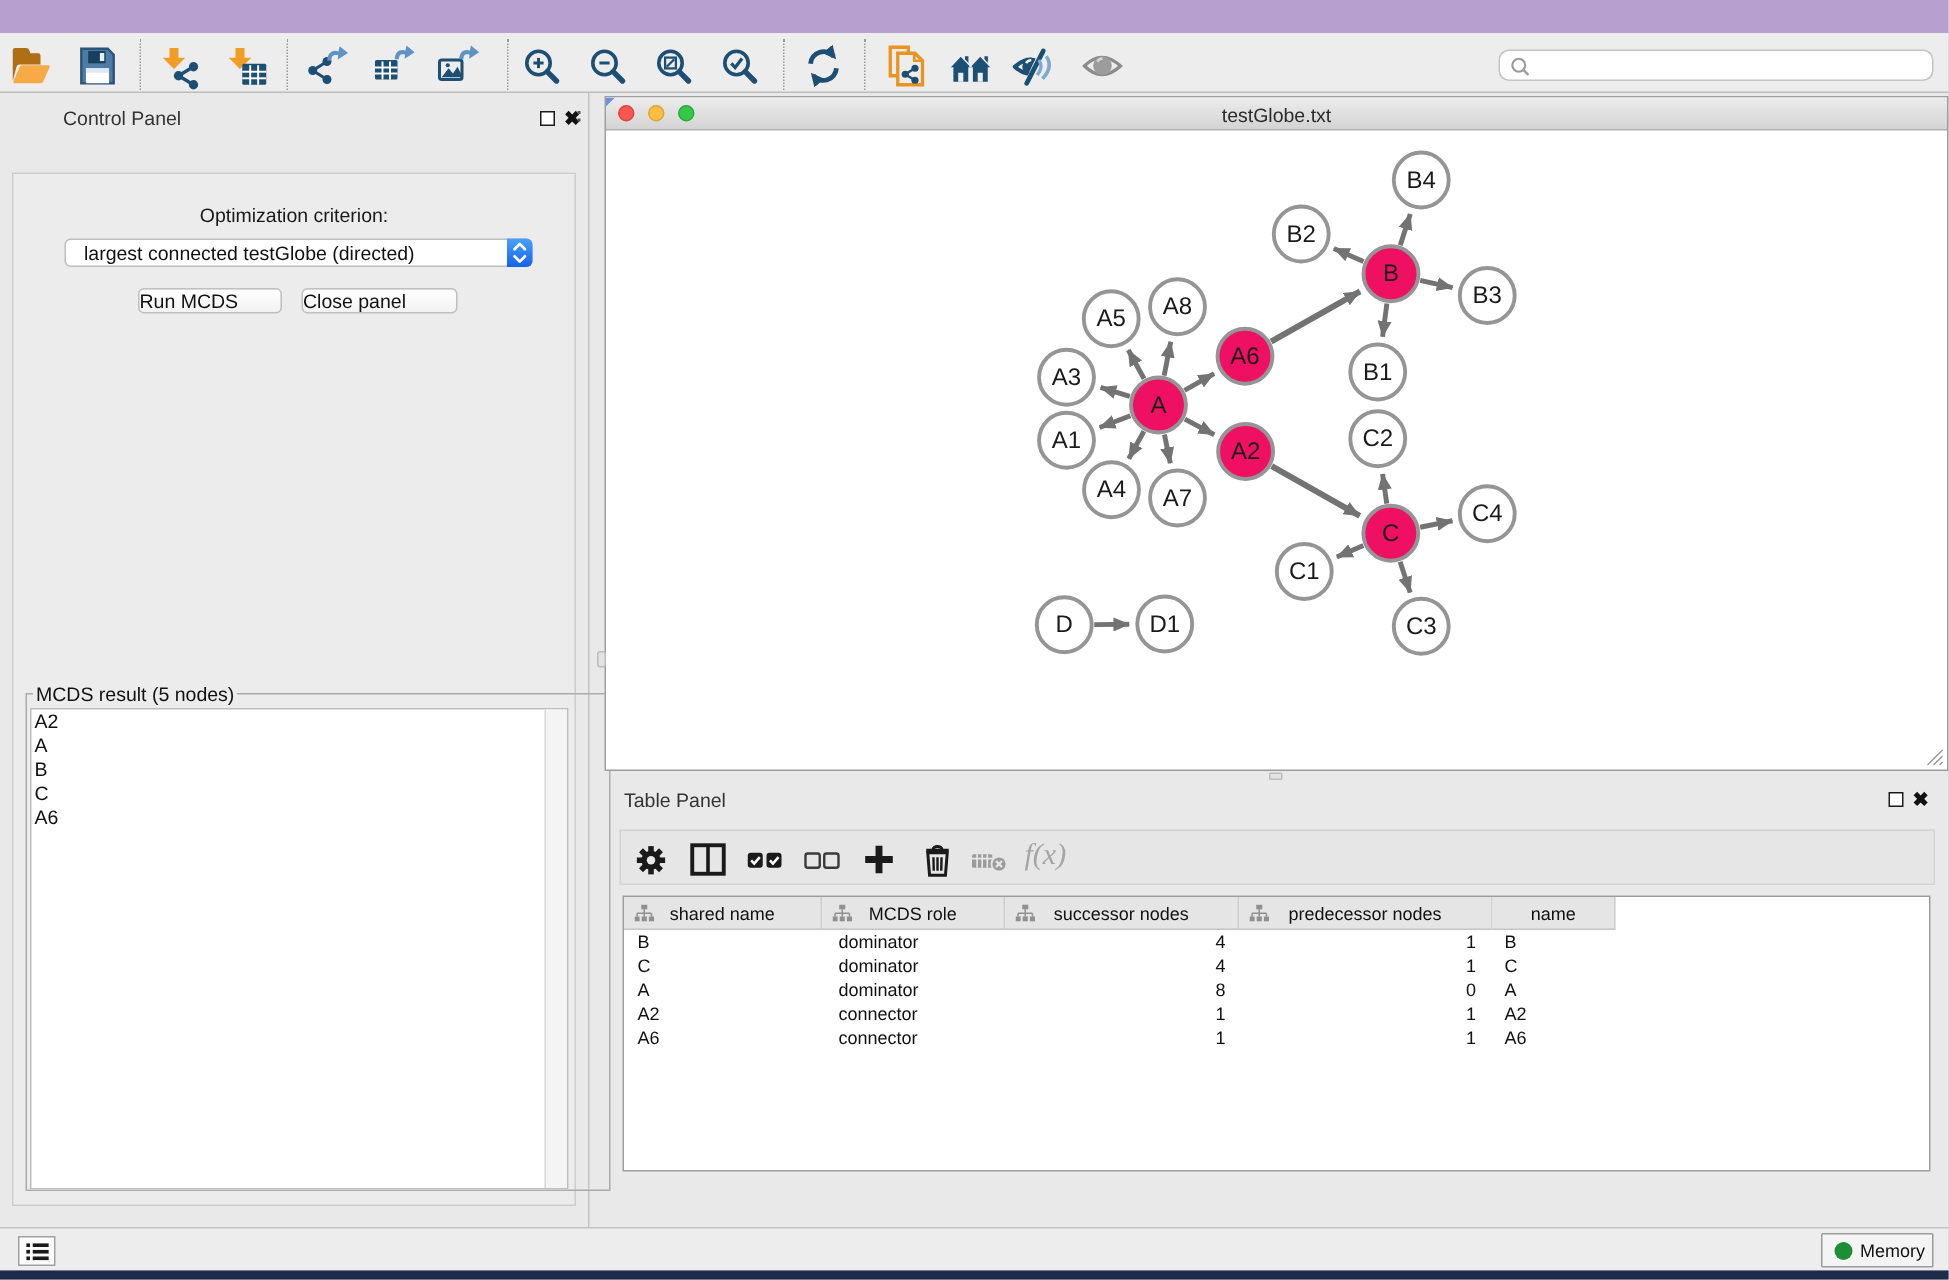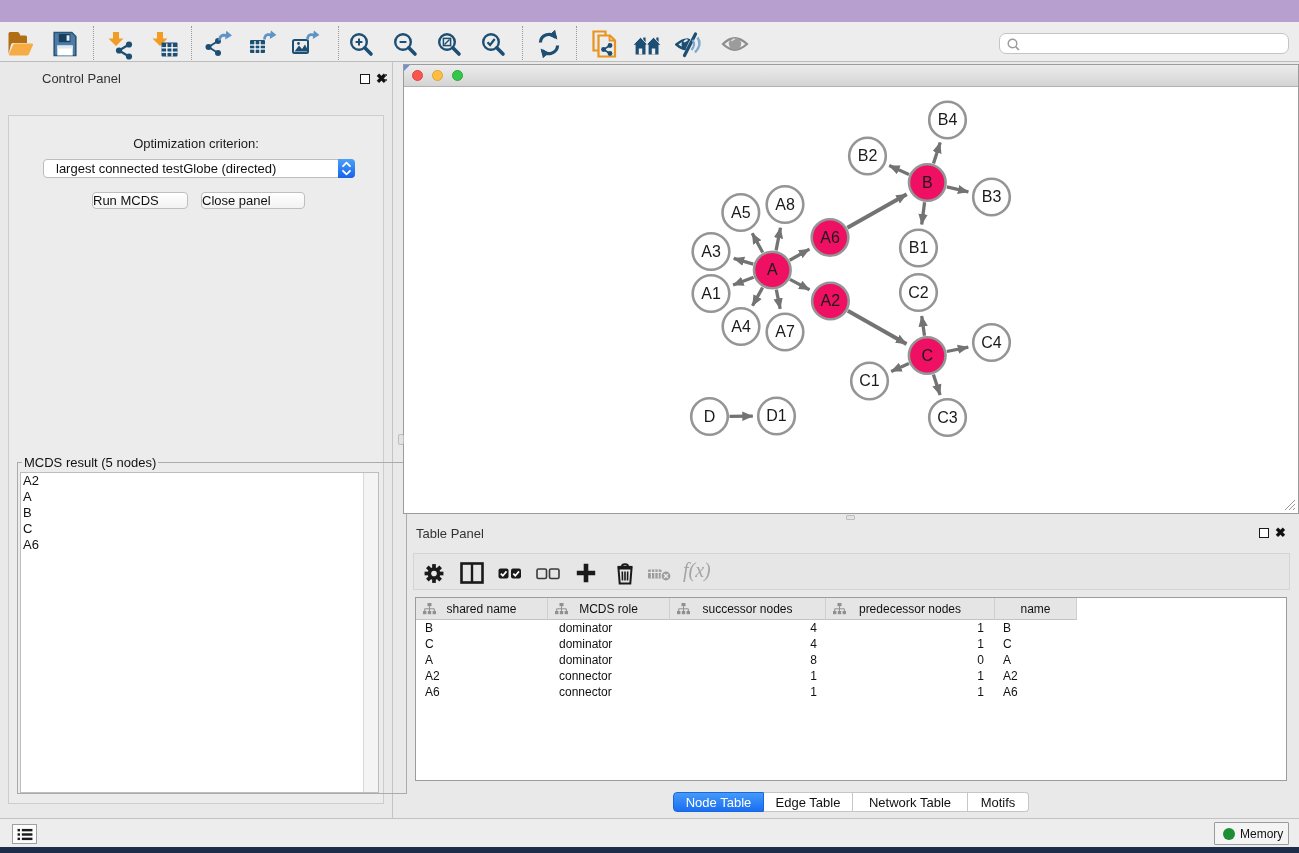--- a/index.html
+++ b/index.html
@@ -256,20 +256,21 @@
         <div class="it">A6</div>
     <div class="sb"></div>
   </div>
 </div>
 
 <div class="abs" id="netwin">
   <div id="nw-title">
     <div class="tl" style="left:8px;top:4.5px;width:11px;height:11px;background:#f9564f;border:0.5px solid #e0443e;"></div>
     <div class="tl" style="left:28px;top:4.5px;width:11px;height:11px;background:#fdbe41;border:0.5px solid #e0a334;"></div>
     <div class="tl" style="left:48px;top:4.5px;width:11px;height:11px;background:#34c84a;border:0.5px solid #2aa73b;"></div>
+    <div class="title">testGlobe.txt</div>
   </div>
   <svg id="graph" style="top:21px;" width="894" height="427" viewBox="0 0 894 427">
     <defs>
       <marker id="arr" markerWidth="13" markerHeight="12" refX="10.5" refY="5.5" orient="auto" markerUnits="userSpaceOnUse">
         <path d="M0,0.8 L11,5.5 L0,10.2 z" fill="#737373"></path>
       </marker>
     </defs>
     <g marker-end="url(#arr)">
       <line x1="349.6" y1="191.2" x2="329.1" y2="199.0"></line>
       <line x1="349.2" y1="178.2" x2="329.7" y2="172.3"></line>
@@ -486,26 +487,20 @@
       <div class="cell" style="left:143px;top:70px;">connector</div>
       <div class="cell num" style="left:300px;top:70px;width:101px;">1</div>
       <div class="cell num" style="left:460px;top:70px;width:108px;">1</div>
       <div class="cell" style="left:587px;top:70px;">A2</div>
   <div class="cell" style="left:9px;top:86px;">A6</div>
       <div class="cell" style="left:143px;top:86px;">connector</div>
       <div class="cell num" style="left:300px;top:86px;width:101px;">1</div>
       <div class="cell num" style="left:460px;top:86px;width:108px;">1</div>
       <div class="cell" style="left:587px;top:86px;">A6</div>
 </div>
-<div class="seg" style="left:673px;top:792px;">
-  <span class="sel" style="width:91px;">Node Table</span>
-      <span style="width:89px;">Edge Table</span>
-      <span style="width:115px;">Network Table</span>
-      <span style="width:61px;">Motifs</span>
-</div>
 <div class="abs" id="memorybtn"><span style="display:inline-block;width:12px;height:12px;border-radius:50%;background:#1d8e35;margin:5px 5px 0 8px;"></span><span style="position:relative;top:-2px;">Memory</span></div>
 <div class="abs" id="listbtn">
   <svg style="position:absolute;left:4px;top:3px;" width="16" height="13" viewBox="0 0 16 14">
     <g fill="#1a1a1a">
           <rect x="0" y="1" width="2.6" height="2.6"></rect>
           <rect x="0" y="5.7" width="2.6" height="2.6"></rect>
           <rect x="0" y="10.4" width="2.6" height="2.6"></rect>
           <rect x="4.6" y="1" width="11.4" height="2.6"></rect>
           <rect x="4.6" y="5.7" width="11.4" height="2.6"></rect>
           <rect x="4.6" y="10.4" width="11.4" height="2.6"></rect>

